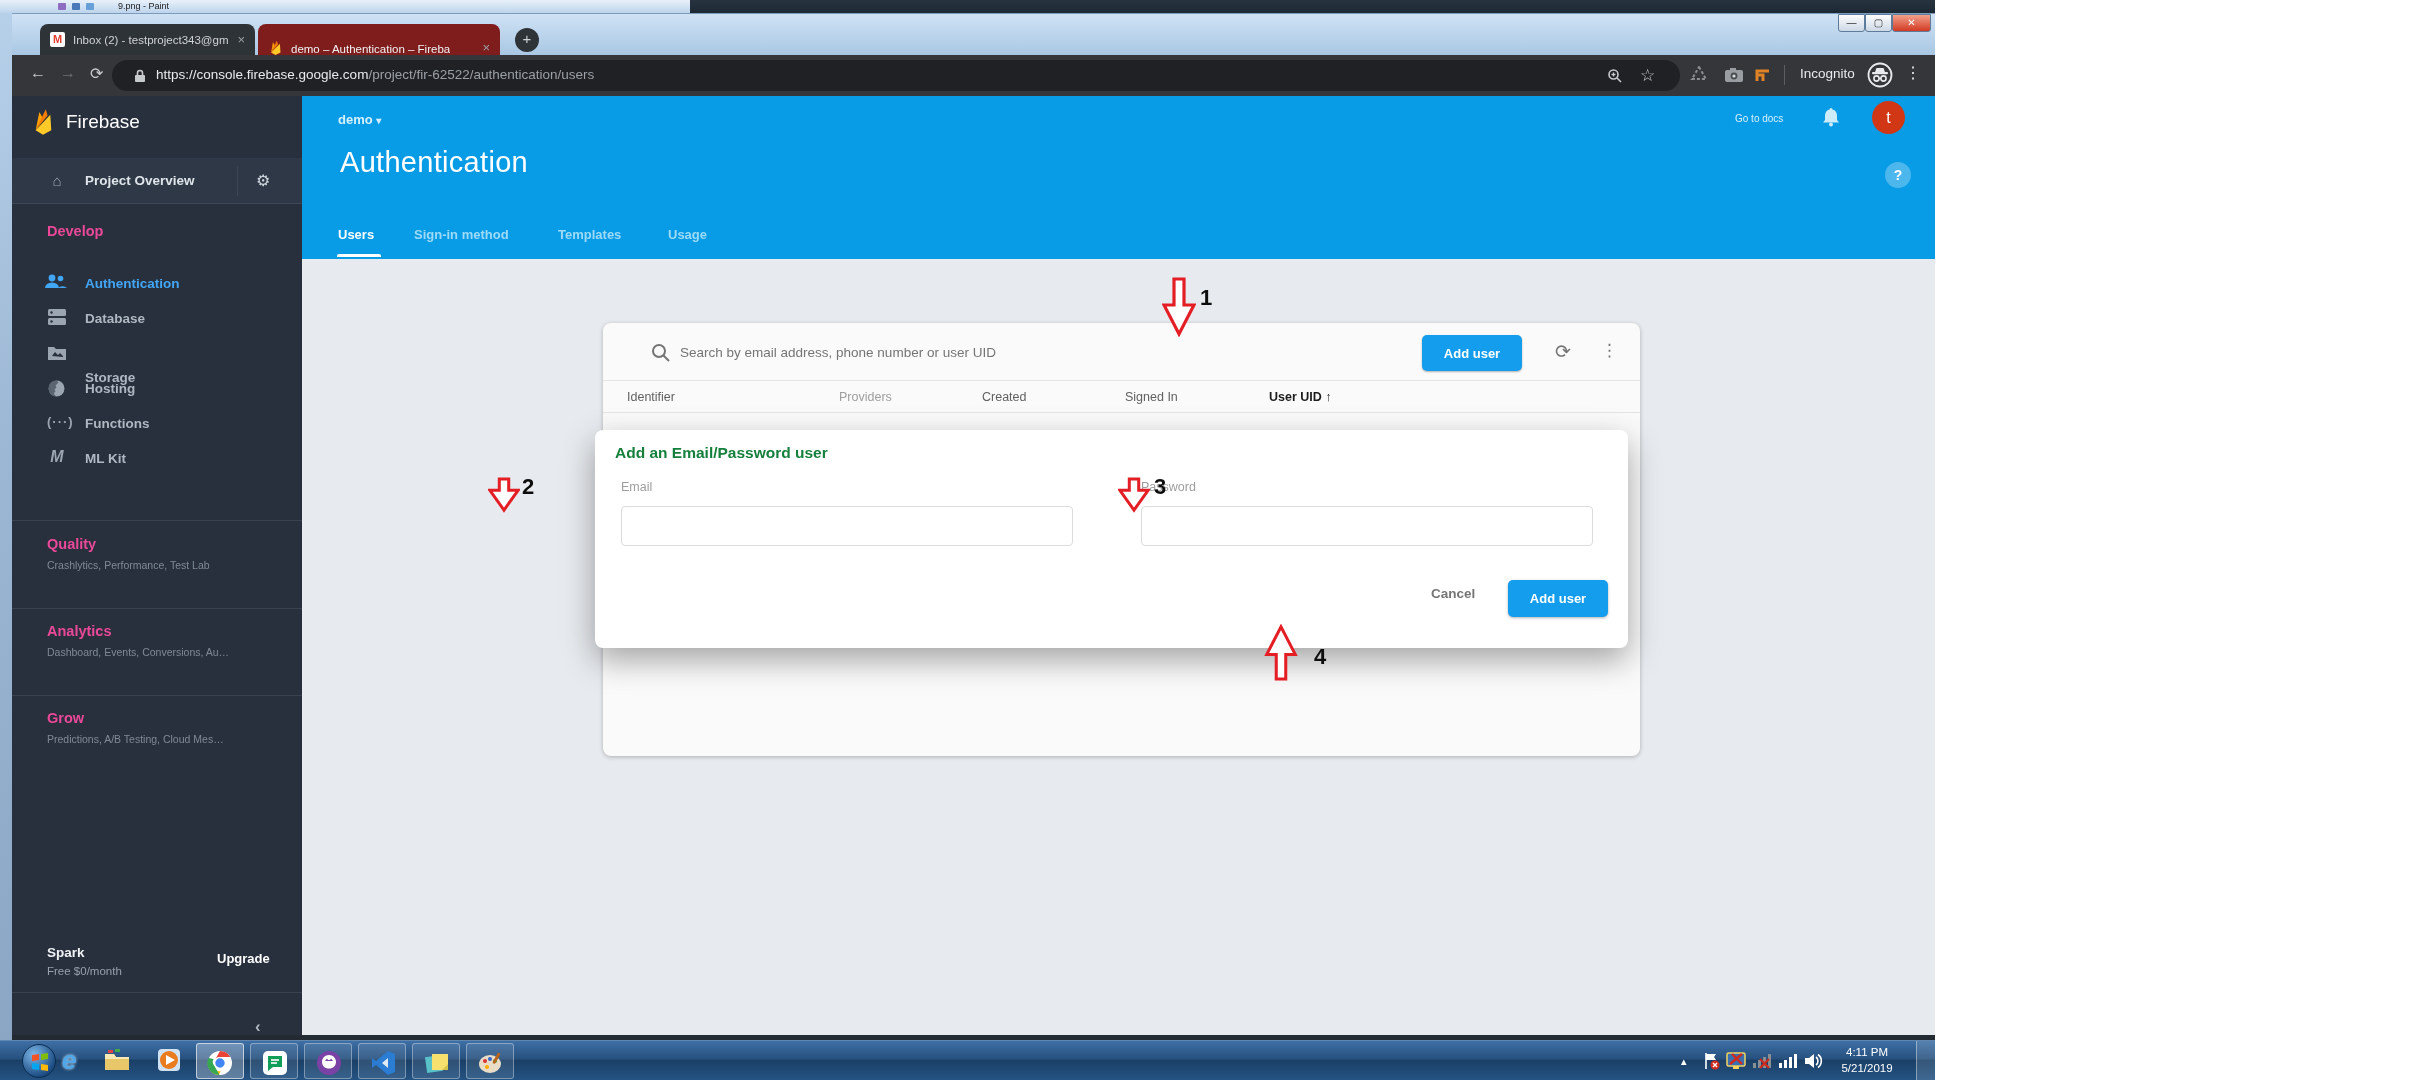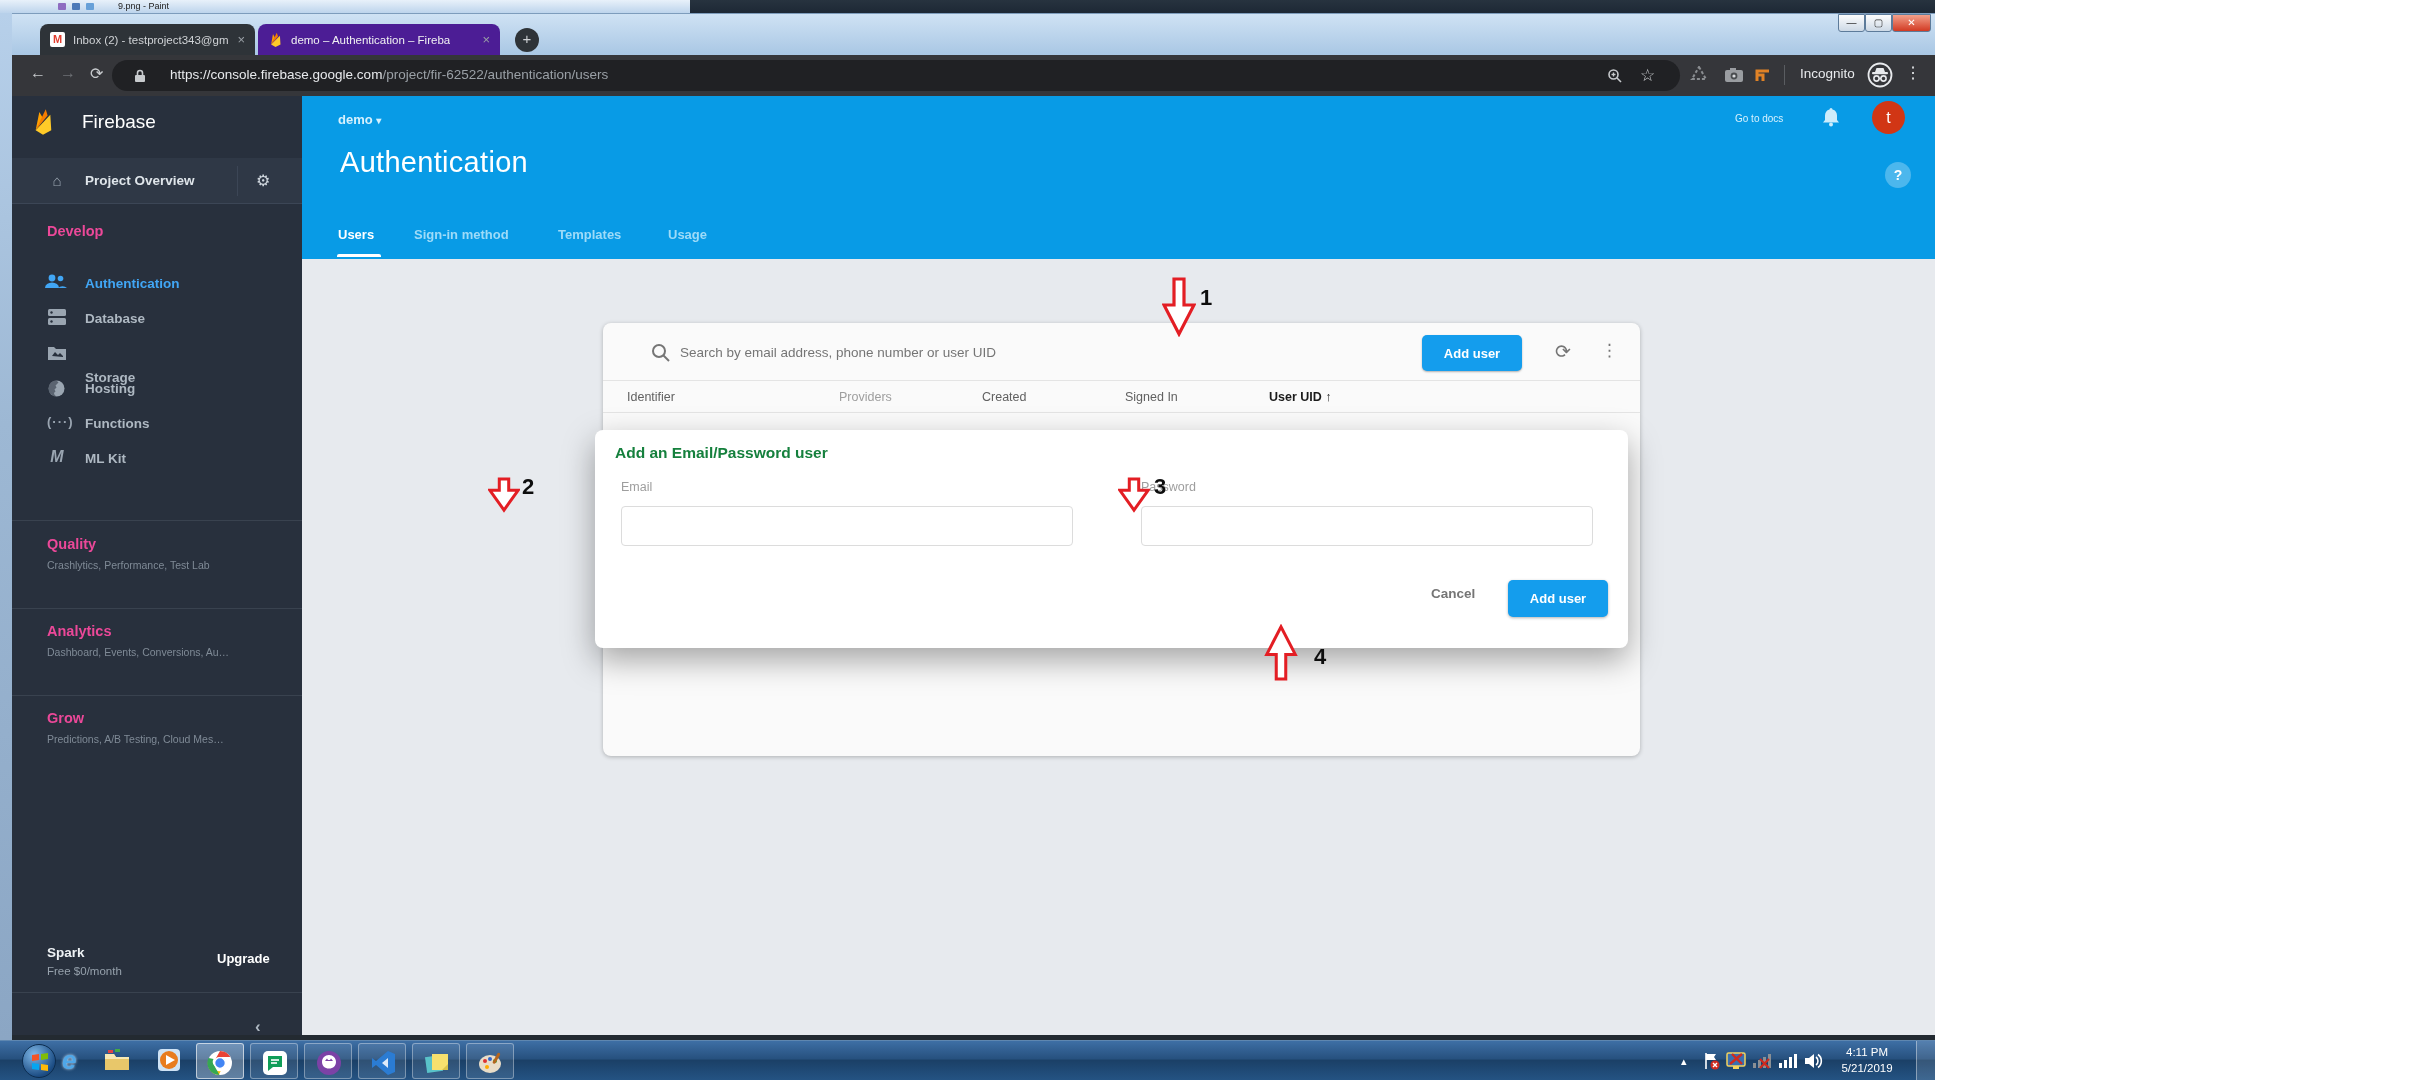--- a/index.html
+++ b/index.html
@@ -21,42 +21,42 @@
   #chrome { left:12px; top:13px; width:1923px; height:1027px; }
   #glass { position:absolute; left:0; top:0; width:1923px; height:42px;
     background:linear-gradient(#cfe2f4,#a9c7e4); border-top:1px solid #7d9cbc; }
   .winbtn { position:absolute; top:1px; height:18px; border:1px solid #5d7b9a; border-radius:0 0 3px 3px;
     font-size:10px; line-height:16px; text-align:center; color:#333;
     background:linear-gradient(#fdfdfd,#cdd9e6); }
   #btn-close { background:linear-gradient(#f3a08a,#d23a23); color:#fff; }
 
   .tab { position:absolute; top:11px; height:31px; border-radius:8px 8px 0 0;
     background:#2e3338; color:#d0d3d6; font-size:11.5px; display:flex; align-items:center; gap:8px; padding:0 10px; }
-  .tab.active { background:#4c1d95; color:#f0f1f2; }
+  .tab.active { background:#7f1d1d; color:#f0f1f2;align-items:flex-end; }
   .tab .title { white-space:nowrap; overflow:hidden; max-width:170px; }
   .tab .x { color:#9aa0a6; font-size:13px; margin-left:auto; }
   .favicon16 { width:15px; height:15px; flex:0 0 15px; }
   #gmail-fav { background:#fff; border-radius:2px; color:#e23e30; font-weight:bold;
     font-size:11px; line-height:15px; text-align:center; }
   #newtab { top:15px; width:24px; height:24px; border-radius:50%; background:#2e3338;
     color:#cfd2d5; font-size:15px; line-height:22px; text-align:center; }
 
   #toolbar { position:absolute; left:0; top:42px; width:1923px; height:41px; background:#35363a; }
   .navico { position:absolute; top:9px; font-size:16px; color:#c7cacd; }
   #omnibox { position:absolute; left:100px; top:5px; width:1568px; height:31px; background:#202124; border-radius:16px; }
   #urltext { position:absolute; left:44px; top:7px; font-size:13.5px; white-space:nowrap; }
-  #urltext .sec { color:#e8eaed;margin-left:14px; } #urltext .path { color:#9aa0a6; }
+  #urltext .sec { color:#e8eaed; } #urltext .path { color:#9aa0a6; }
   .right-ico { position:absolute; top:8px; font-size:15px; color:#c7cacd; }
 
   
   #page { position:absolute; left:0; top:83px; width:1923px; height:939px; background:#e7eaee; }
 
   
   #sidebar { position:absolute; left:0; top:0; width:290px; height:939px; background:#28303d; color:#aeb8c2; }
-  #brand { position:absolute; left:20px; top:12px; display:flex; align-items:center; gap:28px; color:#fff; font-size:19px; }
+  #brand { position:absolute; left:20px; top:12px; display:flex; align-items:center; gap:12px; color:#fff; font-size:19px; }
   #proj-row { position:absolute; left:0; top:62px; width:290px; height:46px; background:#2f3846; border-bottom:1px solid #3c4656; }
   #proj-row .lbl { position:absolute; left:73px; top:15px; font-size:13.5px; font-weight:bold; color:#dfe5ea; }
   .side-ico { position:absolute; left:35px; width:20px; text-align:center; color:#9aa5b1; font-size:16px; }
   .sec-head { position:absolute; left:35px; color:#ec4899; font-weight:bold; font-size:14.5px; }
   .item { position:absolute; left:73px; font-size:13.5px; font-weight:bold; color:#aeb8c2; }
   .item.active { color:#41a6f5; }
   .sub { position:absolute; left:35px; font-size:10.5px; color:#7f8a96; }
   .sec-sep { position:absolute; left:0; width:290px; border-top:1px solid #39424f; }
   #plan-name { position:absolute; left:35px; top:849px; font-weight:bold; color:#eef2f5; font-size:13.5px; }
   #plan-price { position:absolute; left:35px; top:869px; font-size:11.5px; color:#96a1ac; }

